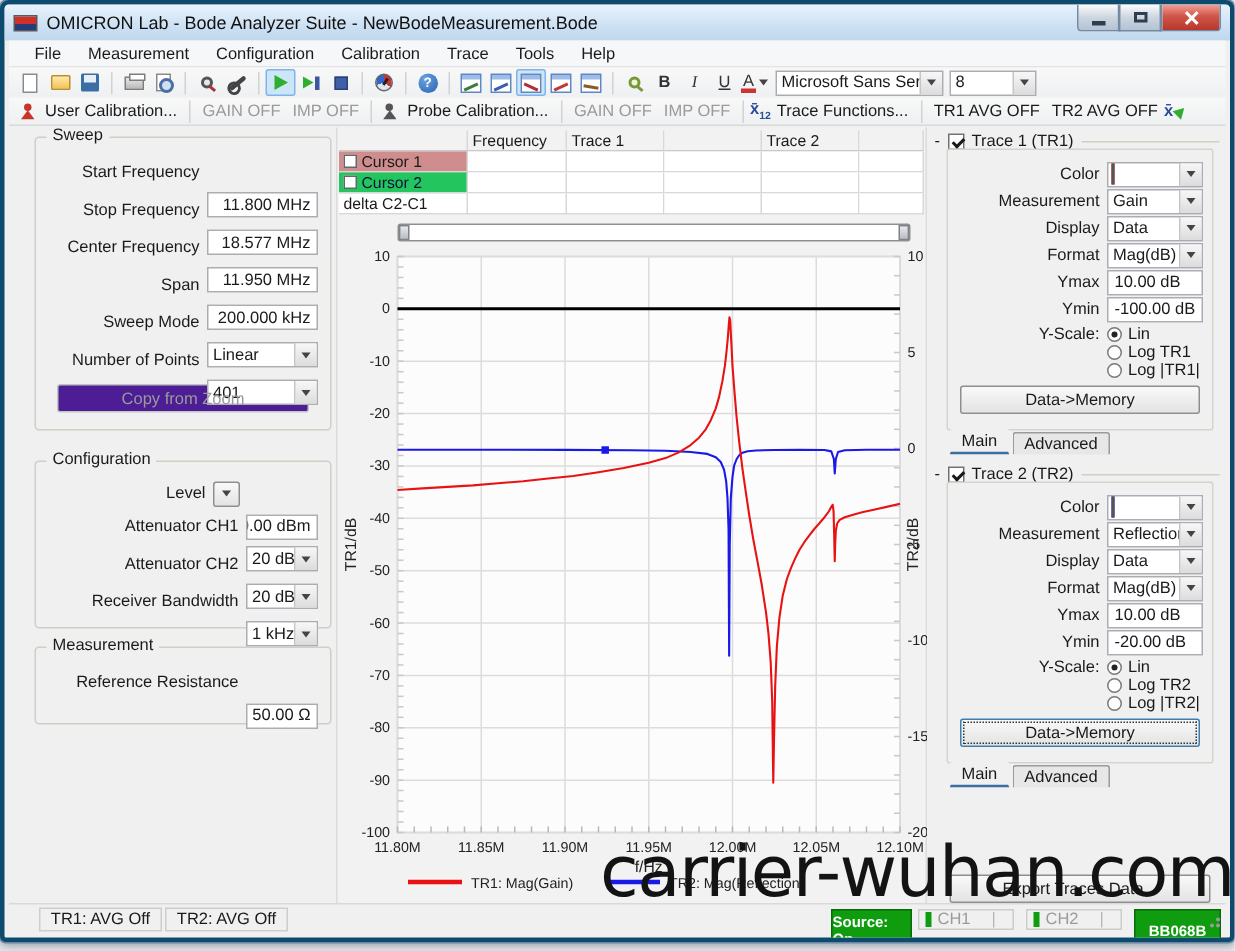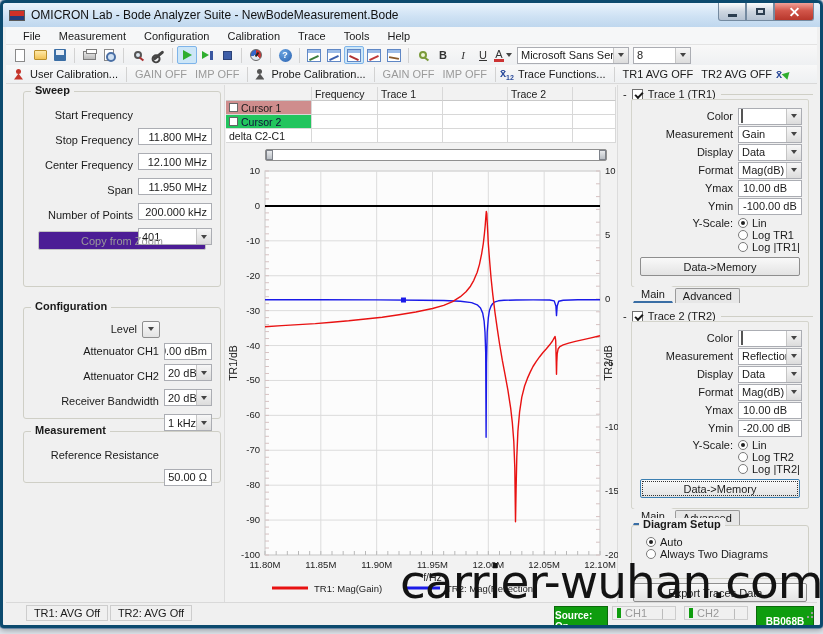--- a/index.html
+++ b/index.html
@@ -75,21 +75,21 @@
   .combo-val { flex:1; padding:0 3px; white-space:nowrap; overflow:hidden; }
   .combo-btn { width:15px; align-self:stretch; background:linear-gradient(#f7f7f7,#dcdcdc); border-left:1px solid #c5c5c5; display:flex; align-items:center; justify-content:center; }
   .textbox { background:#fff; border:1px solid #abadb3; height:17px; display:flex; align-items:center; padding:0 4px; overflow:hidden; white-space:nowrap; }
   .textbox.tr { justify-content:flex-end; }
   .btn { border:1px solid #8e8e8e; background:linear-gradient(#f9f9f9,#e3e3e3); border-radius:2px; display:flex; align-items:center; justify-content:center; height:19px; }
   .btn.disabled { color:#9a9a9a; border-color:#c3c3c3; background:#4c1d95;text-align:right; }
   .btn.focused { outline:1px dotted #333; outline-offset:-3px; border-color:#3c7fb1; }
 
   
   .group { position:absolute; border:1px solid #cfcfc6; border-radius:3px; }
-  .gtitle { position:absolute; top:-8px; left:7px; background:#f0f0f0; padding:0 4px;font-weight:bold; }
+  .gtitle { position:absolute; top:-8px; left:7px; background:#f0f0f0; padding:0 4px; }
   #left-panel { position:absolute; left:18px; top:82px; width:202px; height:520px; }
   .srow { display:flex; align-items:center; height:25px; padding:0 8px; }
   .srow .lbl { flex:1; text-align:right; padding-right:5px; white-space:nowrap; }
   .srow .ctrl { width:74px; flex:none;margin-top:44px; }
   #measure-group .srow .ctrl, #config-group .srow .ctrl { width:48px; }
 
   #center-col { position:absolute; left:221px; top:82px; width:394px; height:520px; border-left:1px solid #dcdcdc; border-right:1px solid #dcdcdc; background:#f2f2f2; }
   
   .ctable { position:absolute; left:1px; top:2px; width:390px; font-size:10.5px; }
   .crow { display:grid; grid-template-columns:86px 66px 65px 65px 65px 43px; height:14px; }
@@ -286,29 +286,38 @@
   <div id="left-panel">
     <div class="group" id="sweep-group" style="left:2px;top:6px;right:2px;height:196px">
       <span class="gtitle">Sweep</span>
       <div id="sweep-rows" style="padding-top:10px">
           <div class="srow">
             <span class="lbl">Start Frequency</span>
             <div class="textbox ctrl tr">11.800 MHz</div>
           </div>
           <div class="srow">
             <span class="lbl">Stop Frequency</span>
-            <div class="textbox ctrl tr">12.100 MHz</div>
+            <div class="textbox ctrl tr">18.577 MHz</div>
           </div>
           <div class="srow">
             <span class="lbl">Center Frequency</span>
             <div class="textbox ctrl tr">11.950 MHz</div>
           </div>
           <div class="srow">
             <span class="lbl">Span</span>
             <div class="textbox ctrl tr">200.000 kHz</div>
+          </div>
+          <div class="srow">
+            <span class="lbl">Sweep Mode</span>
+            <div class="combo ctrl">
+              <span class="combo-val">Linear</span>
+              <span class="combo-btn">
+                <span class="caret"></span>
+              </span>
+            </div>
           </div>
           <div class="srow">
             <span class="lbl">Number of Points</span>
             <div class="combo ctrl">
               <span class="combo-val">401</span>
               <span class="combo-btn">
                 <span class="caret"></span>
               </span>
             </div>
           </div>
@@ -742,33 +751,20 @@
             </div>
           </div>
       </div>
       <div class="btn focused" style="margin:4px 8px 0">Data-&gt;Memory</div>
     </div>
     <div class="tabsrow" id="t2-tabs" style="top:427px">
         <span class="tab active">Main</span>
         <span class="tab">Advanced</span>
       </div>
 
-    <div class="group" style="left:10px;right:6px;top:442px;height:54px">
-      <span class="gtitle" style="background:#f0f0f0">Diagram Setup</span>
-      <div id="ds-radios" style="padding:10px 0 0 14px">
-          <div class="ropt">
-            <span class="radio sel"></span>
-            <span>Auto</span>
-          </div>
-          <div class="ropt">
-            <span class="radio"></span>
-            <span>Always Two Diagrams</span>
-          </div>
-        </div>
-    </div>
 
     <div class="btn" style="position:absolute;left:12px;right:8px;top:500px">Export Traces Data...</div>
   </div>
 
   <div class="statusbar">
     <span class="scell" style="left:20px;width:82px">TR1:  AVG Off</span>
     <span class="scell" style="left:104px;width:82px">TR2:  AVG Off</span>
     <span class="badge" id="src-badge" style="left: 548px; width: 54px; background: rgb(15, 157, 15);">Source: On</span>
     <span class="chcell" style="left:606px;width:64px">
       <span class="chbar" id="ch1-bar" style="background: rgb(15, 157, 15);"></span>

